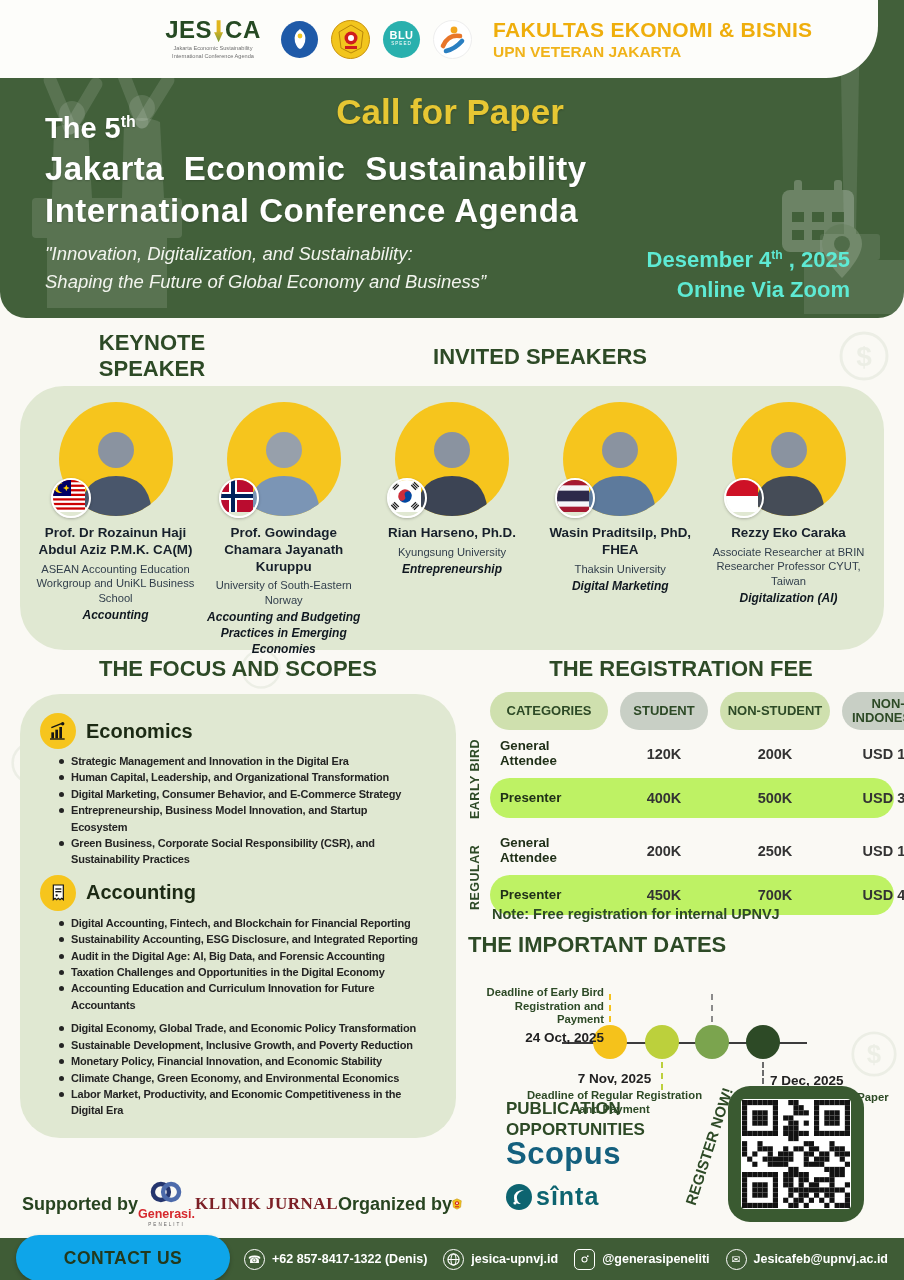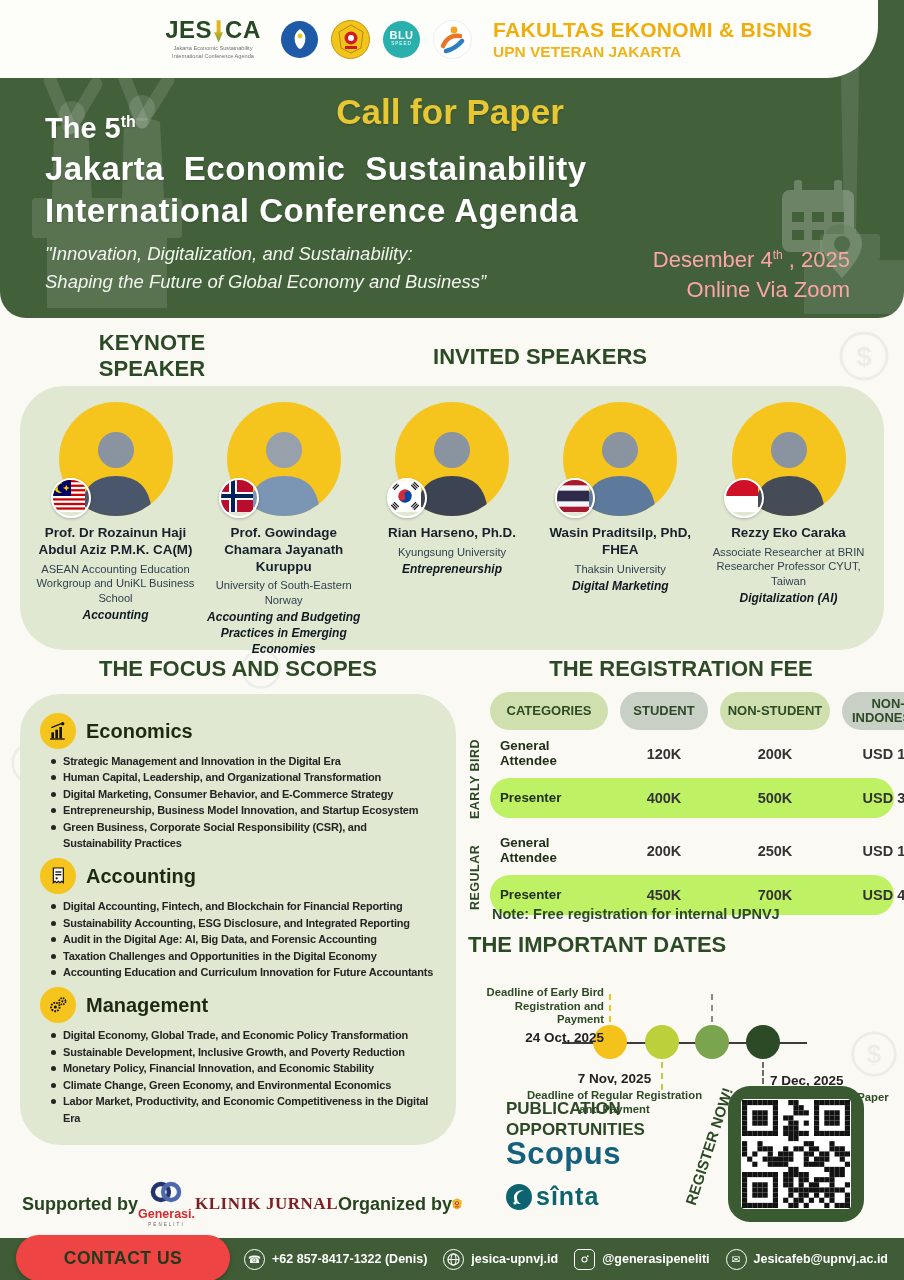--- a/index.html
+++ b/index.html
@@ -29,21 +29,21 @@
   .fac2{font-size:15.5px;font-weight:800;color:#f0b31a;margin-top:4px;}
   .cfp{position:absolute;left:250px;top:92px;width:400px;text-align:center;font-size:35px;font-weight:800;
     color:#e7c733;z-index:3;text-shadow:0 1px 2px rgba(0,0,0,.25);}
   .t1{position:absolute;left:45px;top:112px;font-size:29px;font-weight:800;color:#fff;z-index:3;text-shadow:0 1px 2px rgba(0,0,0,.2);}
   .t1 sup,.dateb sup{font-size:.55em;}
   .t2{position:absolute;left:45px;top:150px;font-size:33px;font-weight:800;color:#fff;z-index:3;
     letter-spacing:.5px;word-spacing:10px;text-shadow:0 1px 2px rgba(0,0,0,.2);}
   .t3{position:absolute;left:45px;top:192px;font-size:33px;font-weight:800;color:#fff;z-index:3;
     letter-spacing:.5px;text-shadow:0 1px 2px rgba(0,0,0,.2);}
   .quote{position:absolute;left:45px;top:240px;font-size:18.5px;font-style:italic;color:#f2f4ee;line-height:28px;z-index:3;}
-  .dateb{position:absolute;right:54px;top:240px;text-align:right;color:#fca5a5;font-weight:400;font-size:22px;line-height:30px;z-index:3;}
+  .dateb{position:absolute;right:54px;top:240px;text-align:right;color:#5eead4;font-weight:700;font-size:22px;line-height:30px;z-index:3;}
   .calfaint{position:absolute;right:36px;top:176px;z-index:2;opacity:.22;}
   
   .keynote{position:absolute;left:52px;top:330px;width:200px;text-align:center;font-size:22px;line-height:26px;font-weight:800;color:#2d4a26;}
   .invited{position:absolute;left:370px;top:344px;width:340px;text-align:center;font-size:22px;font-weight:800;color:#2d4a26;}
   .spanel{position:absolute;left:20px;top:386px;width:864px;height:264px;background:#e0e8d2;border-radius:44px;
     display:flex;justify-content:space-between;padding:16px 12px 0;box-sizing:border-box;z-index:2;}
   .spk{width:167px;text-align:center;}
   .photo{position:relative;width:114px;height:114px;margin:0 auto;}
   .pcirc{position:absolute;inset:0;background:#f6c51d;border-radius:50%;overflow:hidden;}
   .pcirc svg{position:absolute;bottom:-2px;left:50%;transform:translateX(-50%);}
@@ -53,21 +53,21 @@
   .spk-name{margin-top:9px;font-size:13.4px;font-weight:800;color:#17202b;line-height:1.25;}
   .spk-aff{margin-top:3px;font-size:11.2px;color:#33404d;line-height:1.3;}
   .spk-topic{margin-top:3px;font-size:12px;font-weight:800;font-style:italic;color:#101820;line-height:1.3;}
   
   .fhdg{position:absolute;left:20px;top:656px;width:436px;text-align:center;font-size:22px;font-weight:800;color:#2d4a26;}
   .fpanel{position:absolute;left:20px;top:694px;width:436px;background:#e0e8d2;border-radius:40px;
     padding:14px 14px 12px 20px;box-sizing:border-box;z-index:2;}
   .fhead{display:flex;align-items:center;gap:10px;margin:5px 0 4px;}
   .ficon{width:36px;height:36px;border-radius:50%;background:#f6c51d;display:flex;align-items:center;justify-content:center;flex:none;}
   .ftitle{font-size:20px;font-weight:800;color:#1c2a14;}
-  .flist{list-style:none;margin:2px 8px 7px;padding:0;}
+  .flist{list-style:none;margin:2px 16px 7px;padding:0;}
   .flist li{position:relative;padding-left:15px;font-size:11px;font-weight:700;color:#242424;line-height:16.4px;letter-spacing:-.2px;}
   .flist li::before{content:"";position:absolute;left:3px;top:6px;width:5px;height:5px;border-radius:50%;background:#242424;}
   
   .rhdg{position:absolute;left:468px;top:656px;width:426px;text-align:center;font-size:22px;font-weight:800;color:#2d4a26;}
   .rtable{position:absolute;left:468px;top:692px;width:426px;z-index:2;}
   .rgrid{display:grid;grid-template-columns:118px 88px 110px 92px;column-gap:12px;margin-left:22px;}
   .pill{height:38px;border-radius:20px;display:flex;align-items:center;justify-content:center;text-align:center;
     font-size:13px;font-weight:800;color:#2d4a26;line-height:1.05;}
   .pill-green{background:#cfe0ae;}
   .pill-gray{background:#c8cfc5;}
@@ -119,21 +119,21 @@
   .genlogo{text-align:center;width:74px;line-height:1;}
   .gen-name{font-size:12.5px;font-weight:800;color:#d6272c;margin-top:1px;}
   .gen-sub{font-size:4.6px;letter-spacing:2px;color:#666;margin-top:2px;}
   .klinik{font-family:"Liberation Serif","DejaVu Serif",serif;font-size:17px;font-weight:700;color:#7c2026;letter-spacing:.5px;white-space:nowrap;text-align:right;}
   .cbar{position:absolute;left:0;top:1238px;width:904px;height:42px;background:#3f5c36;display:flex;align-items:center;
     padding-left:244px;box-sizing:border-box;z-index:5;}
   .citems{flex:1;display:flex;align-items:center;justify-content:space-between;padding-right:16px;}
   .citem{display:flex;align-items:center;gap:7px;color:#fff;font-size:12.5px;font-weight:600;white-space:nowrap;}
   .cicon{width:19px;height:19px;border:1.5px solid #fff;border-radius:50%;display:flex;align-items:center;
     justify-content:center;font-size:10.5px;color:#fff;flex:none;line-height:1;}
-  .cpill{position:absolute;left:16px;top:-3px;width:214px;height:46px;background:#ef4444;border-radius:26px;
+  .cpill{position:absolute;left:16px;top:-3px;width:214px;height:46px;background:#0ea5e9;border-radius:26px;
     display:flex;align-items:center;justify-content:center;font-size:17.5px;font-weight:900;color:#23391c;
     letter-spacing:.5px;box-shadow:0 2px 4px rgba(0,0,0,.25);}
   
   .doodle{position:absolute;opacity:.07;z-index:0;}
 </style>
 </head>
 <body>
 
 <div class="poster">
 
@@ -447,31 +447,20 @@
       <ul class="flist">
         <li>Digital Accounting, Fintech, and Blockchain for Financial Reporting</li>
         <li>Sustainability Accounting, ESG Disclosure, and Integrated Reporting</li>
         <li>Audit in the Digital Age: AI, Big Data, and Forensic Accounting</li>
         <li>Taxation Challenges and Opportunities in the Digital Economy</li>
         <li>Accounting Education and Curriculum Innovation for Future Accountants</li>
       </ul>
     </div>
 
     <div>
-      <div class="fhead">
-        <span class="ficon">
-          <svg width="24" height="24" viewBox="0 0 36 36">
-              <circle cx="14" cy="21" r="6.4" fill="none" stroke="#151515" stroke-width="2.8" stroke-dasharray="2.7 1.7"></circle>
-              <circle cx="14" cy="21" r="2.3" fill="#151515"></circle>
-              <circle cx="24.5" cy="12.5" r="4.8" fill="none" stroke="#151515" stroke-width="2.5" stroke-dasharray="2.3 1.5"></circle>
-              <circle cx="24.5" cy="12.5" r="1.7" fill="#151515"></circle>
-            </svg>
-        </span>
-        <span class="ftitle">Management</span>
-      </div>
       <ul class="flist">
         <li>Digital Economy, Global Trade, and Economic Policy Transformation</li>
         <li>Sustainable Development, Inclusive Growth, and Poverty Reduction</li>
         <li>Monetary Policy, Financial Innovation, and Economic Stability</li>
         <li>Climate Change, Green Economy, and Environmental Economics</li>
         <li>Labor Market, Productivity, and Economic Competitiveness in the Digital Era</li>
       </ul>
     </div>
   </div>
 

